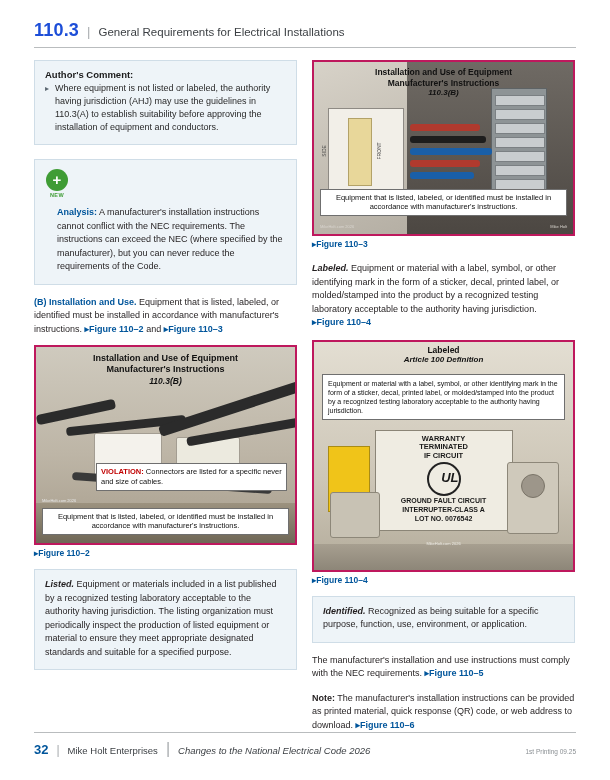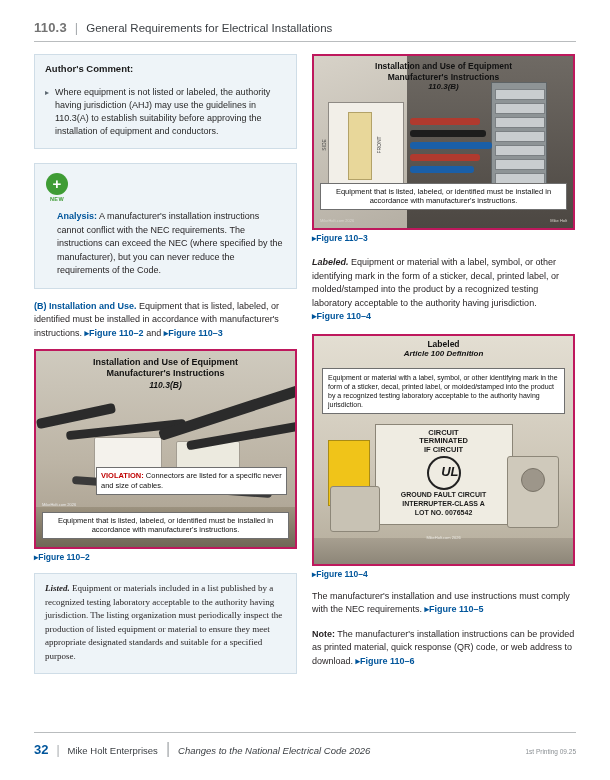--- a/index.html
+++ b/index.html
@@ -24,23 +24,23 @@
 
   
   .header {
     display: flex;
     align-items: baseline;
     padding-top: 20px;
     border-bottom: 1px solid #b9bcbe;
     padding-bottom: 6px;
   }
   .header-section {
-    color: #737373;
-    font-weight: bold;
-    font-size: 13px;
+    color: #1d4ed8;
+    font-weight: bold;
+    font-size: 18px;
     letter-spacing: .2px;
   }
   .header-divider {
     color: #a7abae;
     margin: 0 8px;
     font-size: 13px;
   }
   .header-title {
     color: #3b3f43;
     font-size: 11.5px;
@@ -60,21 +60,21 @@
   .tinted-box {
     background: #eef4f8;
     border: 1px solid #cfdde7;
     padding: 8px 10px 10px 10px;
     box-sizing: border-box;
   }
   .author-label {
     font-weight: bold;
     font-size: 9.5px;
     color: #1b1b1b;
-    margin-bottom: 12px;
+    margin-bottom: 2px;
   }
   .bullet-row {
     display: flex;
     gap: 6px;
     font-size: 9px;
     line-height: 1.45;
     color: #2a2a2a;
   }
   .bullet-mark {
     color: #5b6670;
@@ -377,21 +377,21 @@
         <div class="violation-strip" style="left:60px; right:8px; top:116px;">
           <span class="viol-word">VIOLATION:</span><span> Connectors are listed for a specific never and size of cables.</span>
         </div>
 
         <div class="cap-strip" style="bottom:8px;">Equipment that is listed, labeled, or identified must be installed in accordance with manufacturer's instructions.</div>
         <div class="tiny-credit" style="left:6px; bottom:40px;">MikeHolt.com 2026</div>
       </div>
       <div class="figcap">▸Figure 110–2</div>
 
       <div class="tinted-box" style="margin-top:11px;">
-        <div style="font-size:9px; line-height:1.5;font-family:Liberation Serif, serif;">
+        <div style="font-size:9px; line-height:1.5;">
           <span style="font-weight:bold; font-style:italic;">Listed.</span><span> Equipment or materials included in a list published by a recognized testing laboratory acceptable to the authority having jurisdiction. The listing organization must periodically inspect the production of listed equipment or material to ensure they meet appropriate designated standards and suitable for a specified purpose.</span>
         </div>
       </div>
 
     </div>
 
     <div class="col">
 
       <div class="photo" id="photo-110-3">
         <div class="bg-left"></div>
@@ -440,39 +440,44 @@
         <div class="bgrad"></div>
 
         <div class="label-head" style="top:3px;">
           <div>Labeled</div>
           <div class="label-sub">Article 100 Definition</div>
         </div>
 
         <div class="def-box" style="top:32px;">Equipment or material with a label, symbol, or other identifying mark in the form of a sticker, decal, printed label, or molded/stamped into the product by a recognized testing laboratory acceptable to the authority having jurisdiction.</div>
 
         <div class="gfci-plate" style="top:88px; width:124px; padding:4px 6px 6px 6px;">
-          <div class="warn-line">CIRCUIT</div>
+          <div class="warn-line">WARRANTY</div>
           <div class="warn-line">TERMINATED</div>
           <div class="warn-line">IF CIRCUIT</div>
           <div class="ul-mark">UL</div>
           <div class="gfci-line">GROUND  FAULT CIRCUIT</div>
           <div class="gfci-line">INTERRUPTER-CLASS A</div>
           <div class="gfci-line">LOT NO. 0076542</div>
         </div>
 
         <div class="yellow-tag" style="left:14px; top:104px; width:40px; height:64px;"></div>
         <div style="position:absolute; left:16px; top:150px; width:48px; height:44px; background:#c8c2b4; border:1px solid #8d8779; border-radius:3px;"></div>
         <div style="position:absolute; right:14px; top:120px; width:50px; height:70px; background:#cfc9bb; border:1px solid #8d8779; border-radius:3px;"></div>
         <div style="position:absolute; right:28px; top:132px; width:22px; height:22px; border-radius:50%; background:#9d968a; border:1px solid #7a7468;"></div>
         <div style="position:absolute; left:0; bottom:0; width:100%; height:26px; background:linear-gradient(180deg,#a79f90,#8d8678);"></div>
 
         <div class="tiny-credit" style="left:50%; transform:translateX(-50%); bottom:24px; color:#eceae4;">MikeHolt.com 2026</div>
       </div>
       <div class="figcap">▸Figure 110–4</div>
 
+      <div class="tinted-box" style="margin-top:11px;">
+        <div style="font-size:9px; line-height:1.5;">
+          <span style="font-weight:bold; font-style:italic;">Identified.</span><span> Recognized as being suitable for a specific purpose, function, use, environment, or application.</span>
+        </div>
+      </div>
 
       <p class="body">
         <span>The manufacturer's installation and use instructions must comply with the NEC requirements.</span>
         <span class="figref">▸Figure 110–5</span>
       </p>
 
       <p class="body">
         <span style="font-weight:bold;">Note:</span><span> The manufacturer's installation instructions can be provided as printed material, quick response (QR) code, or web address to download.</span>
         <span class="figref">▸Figure 110–6</span>
       </p>

